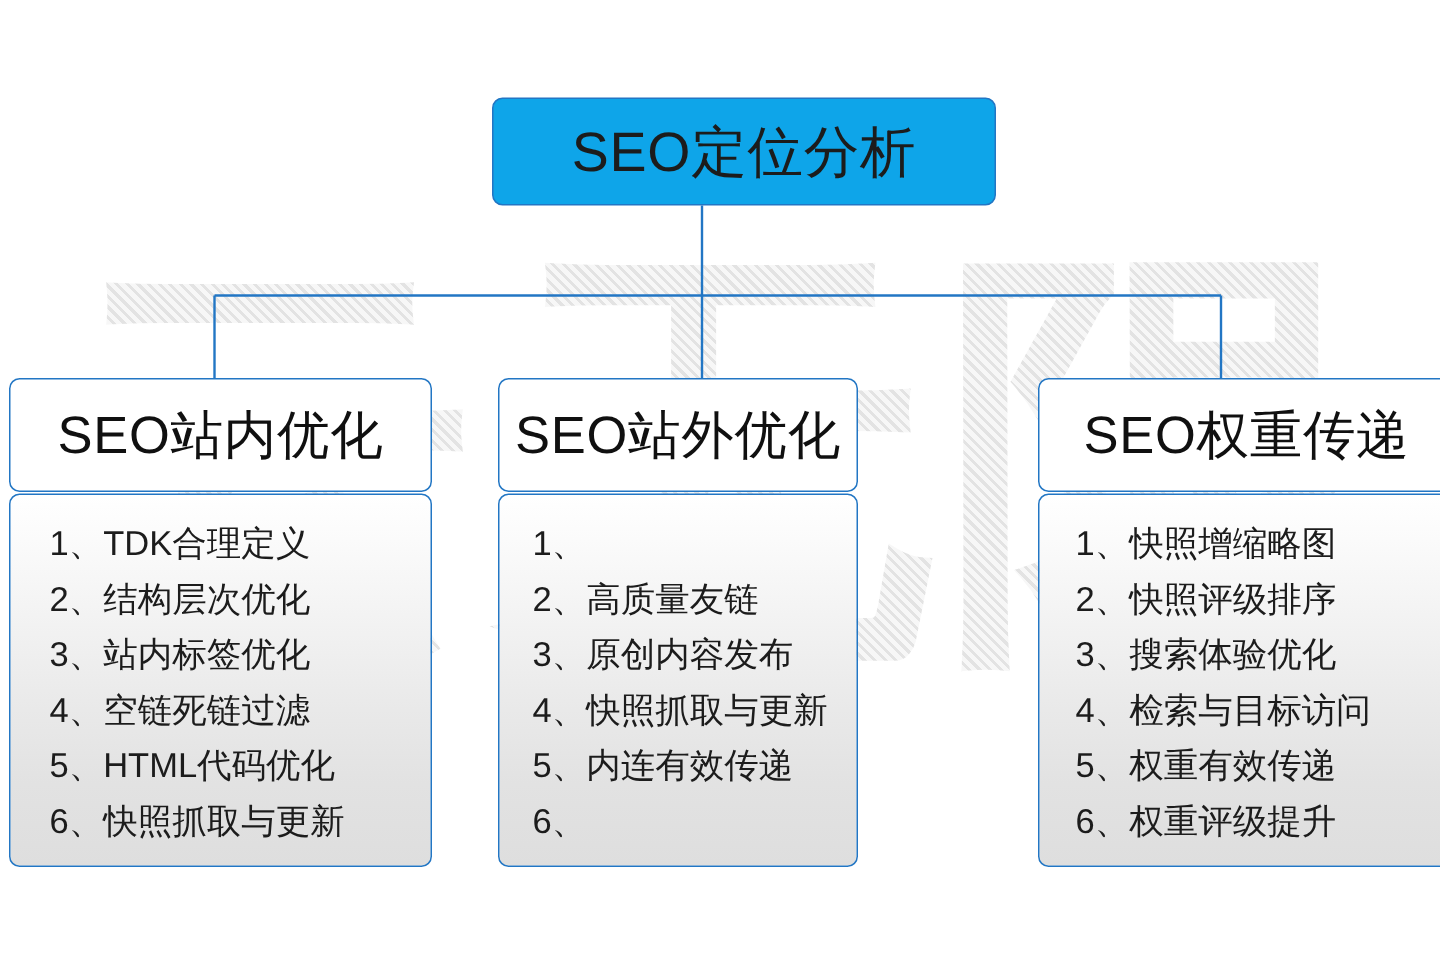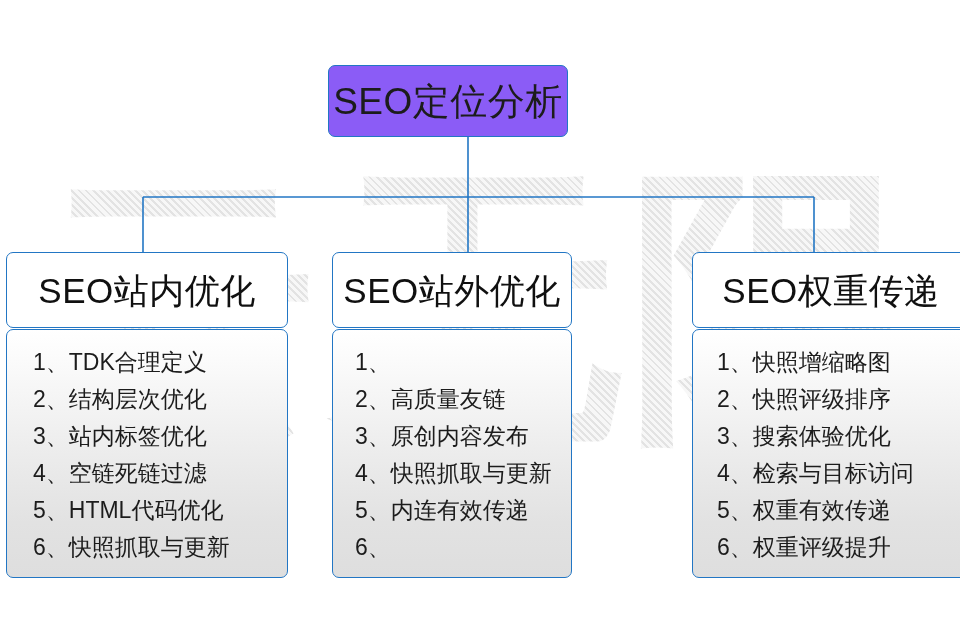--- a/index.html
+++ b/index.html
@@ -53,26 +53,26 @@
     height: 641px;
     z-index: 1;
     pointer-events: none;
   }
 
   
   #root-node {
     position: absolute;
     left: 328px;
     top: 65px;
-    width: 240px;
+    width: 336px;
     height: 72px;
     box-sizing: border-box;
     border: 1.6px solid #2276c4;
     border-radius: 7px;
-    background: #8b5cf6;
+    background: #0ea5e9;
     display: flex;
     align-items: center;
     justify-content: center;
     z-index: 3;
   }
   #root-node .node-title {
     font-size: 37px;
     line-height: 1;
     letter-spacing: 0.5px;
     color: #1c1c1c;

